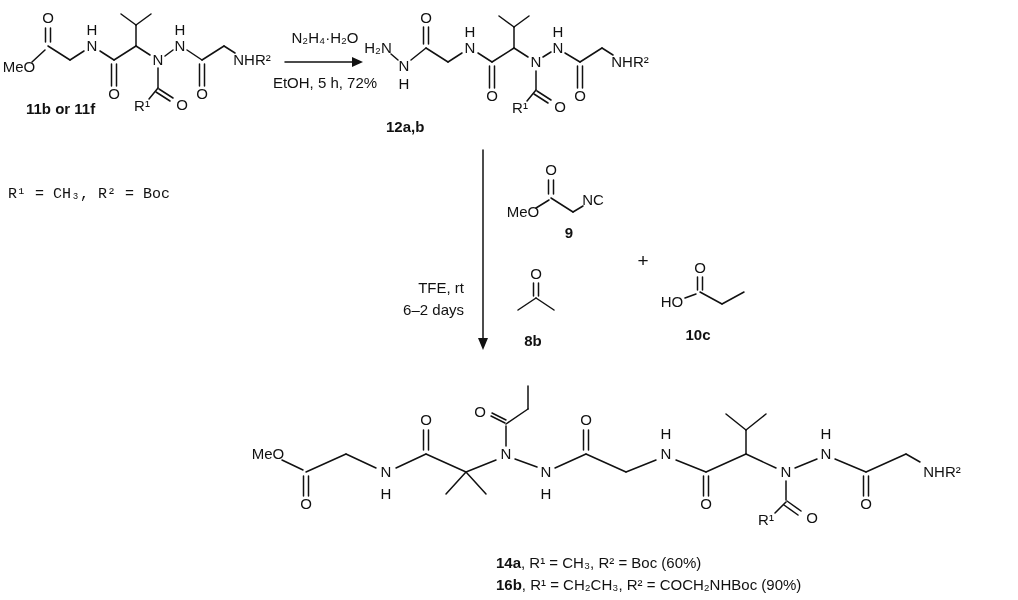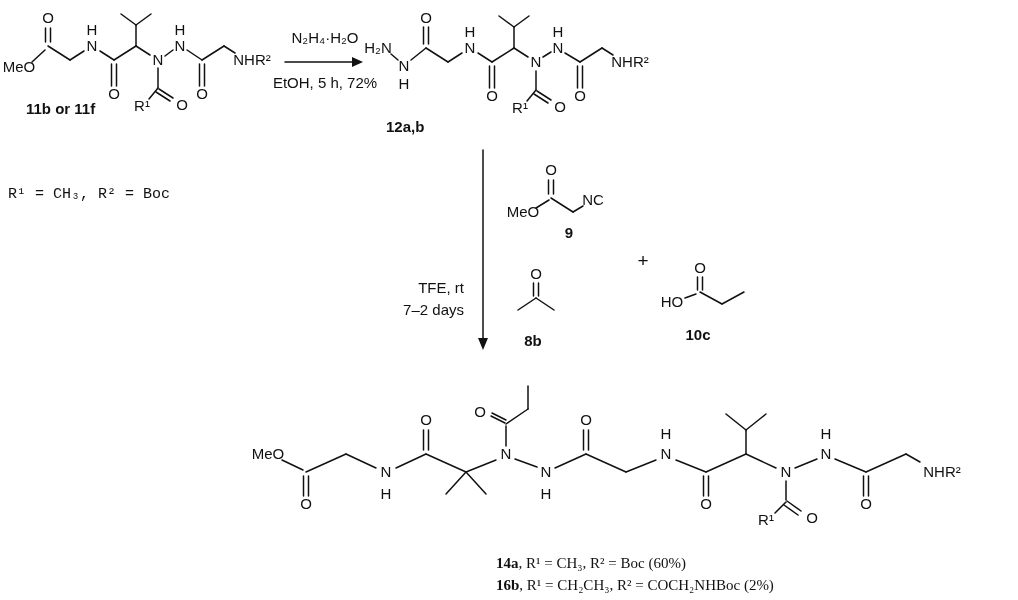--- a/index.html
+++ b/index.html
@@ -11,21 +11,21 @@
   svg line{stroke:#111;stroke-width:1.5;stroke-linecap:round;}
   svg polygon{fill:#111;}
   text{font-family:"Liberation Sans", sans-serif;font-size:15px;fill:#111;}
   text.cpd{font-weight:bold;}
   .txt{font-size:15px;line-height:30px;white-space:nowrap;}
   .cond{font-size:15px;line-height:22px;white-space:nowrap;}
   .center{text-align:center;}
   .right{text-align:right;}
   .plus{font-size:19px;}
   .cpdlbl{font-weight:bold;}
-  .prodlbl{font-size:15px;line-height:22px;white-space:nowrap;font-family:Liberation Serif, serif;}
+  .prodlbl{font-size:15px;line-height:22px;white-space:nowrap;}
 </style>
 </head>
 <body>
 
 <div id="canvas">
 
   <svg class="abs" style="left:2px;top:4px" width="285" height="138" viewBox="0 0 285 138">
     <g>
       <line x1="30" y1="58" x2="43" y2="46"></line>
       <line x1="43.5" y1="38" x2="43.5" y2="24"></line>
@@ -120,21 +120,21 @@
   <div class="abs" style="left:8px;top:180px;font-family:Liberation Mono, monospace;">
     <div class="txt">R¹ = CH₃, R² = Boc</div>
   </div>
 
   <svg class="abs" style="left:470px;top:148px" width="26" height="206" viewBox="0 0 26 206">
     <line x1="13" y1="2" x2="13" y2="190"></line>
     <polygon points="8,190 13,202 18,190"></polygon>
   </svg>
   <div class="abs cond right" style="left:378px;top:241px;width:86px;margin-top:36px;">
     <div>TFE, rt</div>
-    <div>7–2 days</div>
+    <div>6–2 days</div>
   </div>
 
   <svg class="abs" style="left:505px;top:158px" width="120" height="84" viewBox="0 0 120 84">
     <g>
       <line x1="31" y1="50" x2="44" y2="42"></line>
       <line x1="43.5" y1="36" x2="43.5" y2="22"></line>
         <line x1="48.5" y1="36" x2="48.5" y2="22"></line>
       <line x1="46" y1="40" x2="68" y2="54"></line>
       <line x1="68" y1="54" x2="78" y2="48"></line>
     </g>
@@ -234,17 +234,17 @@
     <text x="578" y="87" text-anchor="middle">N</text>
     <text x="618" y="137" text-anchor="middle">O</text>
     <text x="694" y="105" text-anchor="middle">NHR²</text>
   </svg>
 
   <div class="abs prodlbl" style="left:496px;top:552px;">
     <div>
       <span class="cpdlbl">14a</span><span>, R¹ = CH₃, R² = Boc (60%)</span>
     </div>
     <div>
-      <span class="cpdlbl">16b</span><span>, R¹ = CH₂CH₃, R² = COCH₂NHBoc (2%)</span>
+      <span class="cpdlbl">16b</span><span>, R¹ = CH₂CH₃, R² = COCH₂NHBoc (90%)</span>
     </div>
   </div>
 
 </div>
 
 </body></html>

